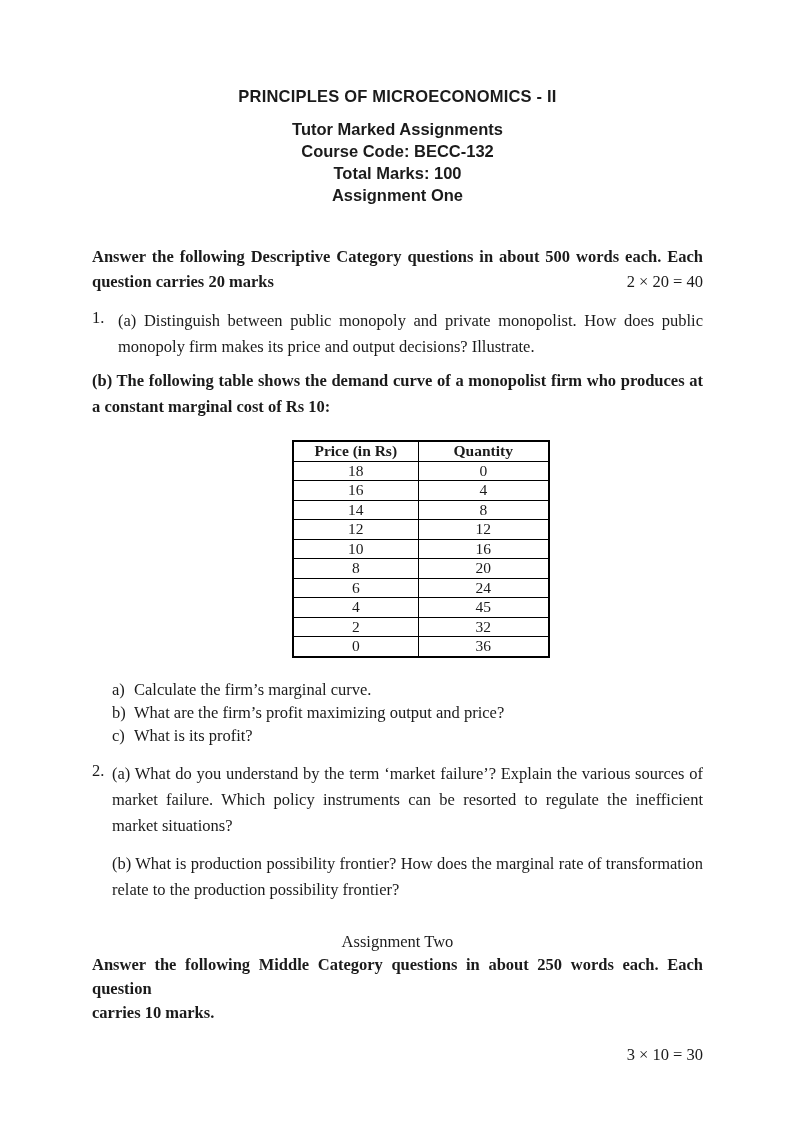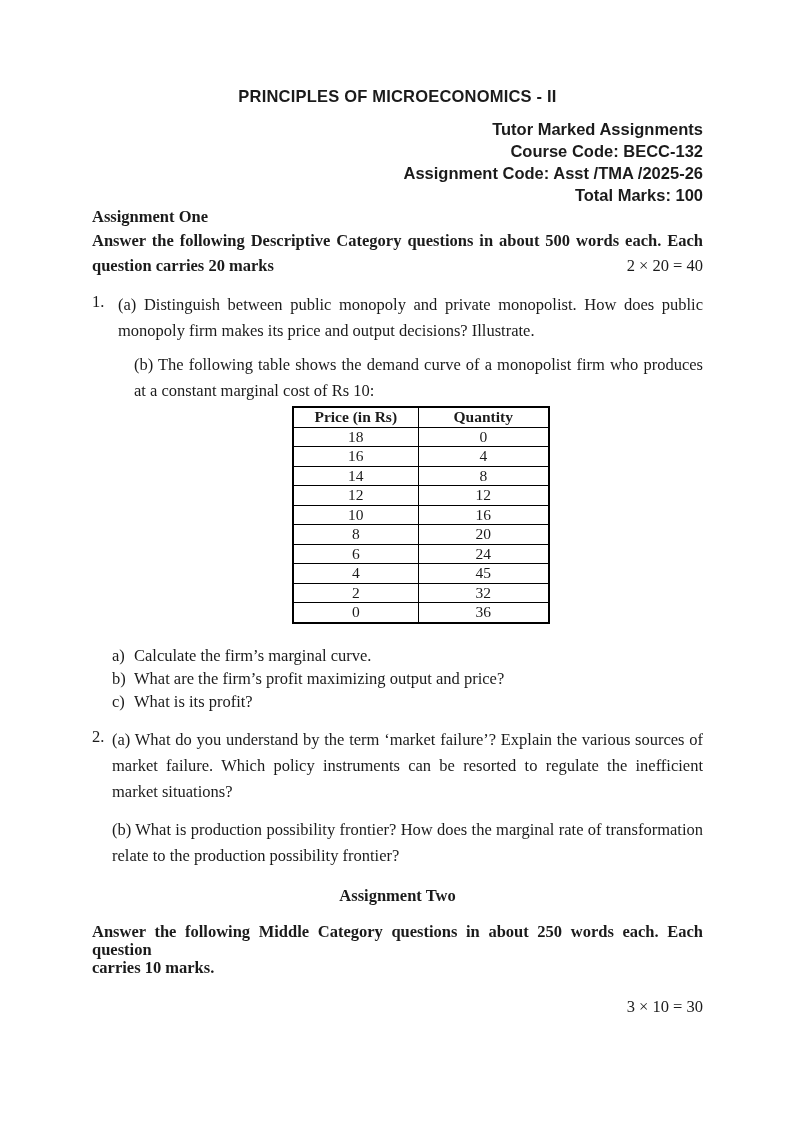--- a/index.html
+++ b/index.html
@@ -22,47 +22,49 @@
     font-size: 16.5px;
     text-align: center;
     line-height: 20px;
     letter-spacing: 0.2px;
   }
   .header-block {
     margin-top: 12px;
     font-family: "Liberation Sans", sans-serif;
     font-weight: bold;
     font-size: 16.5px;
-    text-align: right;
+    text-align: center;
     line-height: 22px;
   }
   .assignment-one-heading {
-    font-family: Liberation Serif, serif;
-    font-weight: bold;
-    font-size: 16.5px;
+    font-family: Liberation Sans, sans-serif;
+    font-weight: bold;
+    font-size: 16.5px;
+    text-align: center;
     line-height: 22px;
   }
   
   .intro {
+    margin-top: 38px;
     font-weight: bold;
     line-height: 25px;
   }
   .intro-line1 { text-align: justify; text-align-last: justify; }
   .intro-line2 { display: flex; justify-content: space-between; align-items: flex-start; }
   .formula { font-weight: normal; }
   .question { position: relative; margin-top: 14px; }
   .q-number { position: absolute; left: 0; top: 0; }
   .q-text { text-align: justify; line-height: 26px; }
   .indent-48 { margin-left: 26px; }
-  .indent-42 { margin-left: 42px; margin-top: 8px; }
+  .indent-42 { margin-top: 8px; font-weight: bold; }
   .indent-20 { margin-left: 20px; }
   .para { text-align: justify; line-height: 26px; }
   .q2b { margin-top: 12px; }
   
-  .table-wrap { margin-top: 2px; margin-left: 193px; padding-left: 7px; }
+  .table-wrap { margin-top: 20px; margin-left: 193px; padding-left: 7px; }
   table.demand {
     border-collapse: collapse;
     table-layout: fixed;
     width: 256px;
     border: 2px solid #000;
     font-size: 15.5px;
   }
   table.demand th, table.demand td {
     border: 1px solid #000;
     text-align: center;
@@ -74,39 +76,38 @@
   }
   table.demand th { font-weight: bold; }
   table.demand col.c1 { width: 125px; }
   table.demand col.c2 { width: 131px; }
   
   .sublist { margin-top: 20px; margin-left: 20px; line-height: 23px; }
   .subq { display: flex; }
   .subq-label { width: 22px; flex: 0 0 22px; }
   
   .assignment-two-heading {
-    margin-top: 16px;
-    text-align: center;
-    font-weight: bold;
+    margin-top: 28px;
+    text-align: center;
+    font-weight: normal;
     line-height: 22px;
   }
-  .intro2 { margin-top: 16px; font-weight: bold; line-height: 18px; }
+  .intro2 { font-weight: bold; line-height: 24px; }
   .formula-right { margin-top: 18px; text-align: right; font-weight: normal; line-height: 24px; }
 </style>
 </head>
 <body>
 
 <div class="page">
 
   <div class="doc-title">PRINCIPLES OF MICROECONOMICS - II</div>
 
   <div class="header-block">
     <div>Tutor Marked Assignments</div>
     <div>Course Code: BECC-132</div>
-    <div>Assignment Code: Asst /TMA /2025-26</div>
     <div>Total Marks: 100</div>
   </div>
 
   <div class="assignment-one-heading">Assignment One</div>
 
   <div class="intro">
     <div class="intro-line1">Answer the following Descriptive Category questions in about 500 words each. Each</div>
     <div class="intro-line2">
       <span>question carries 20 marks</span>
       <span class="formula">2 × 20 = 40</span>

